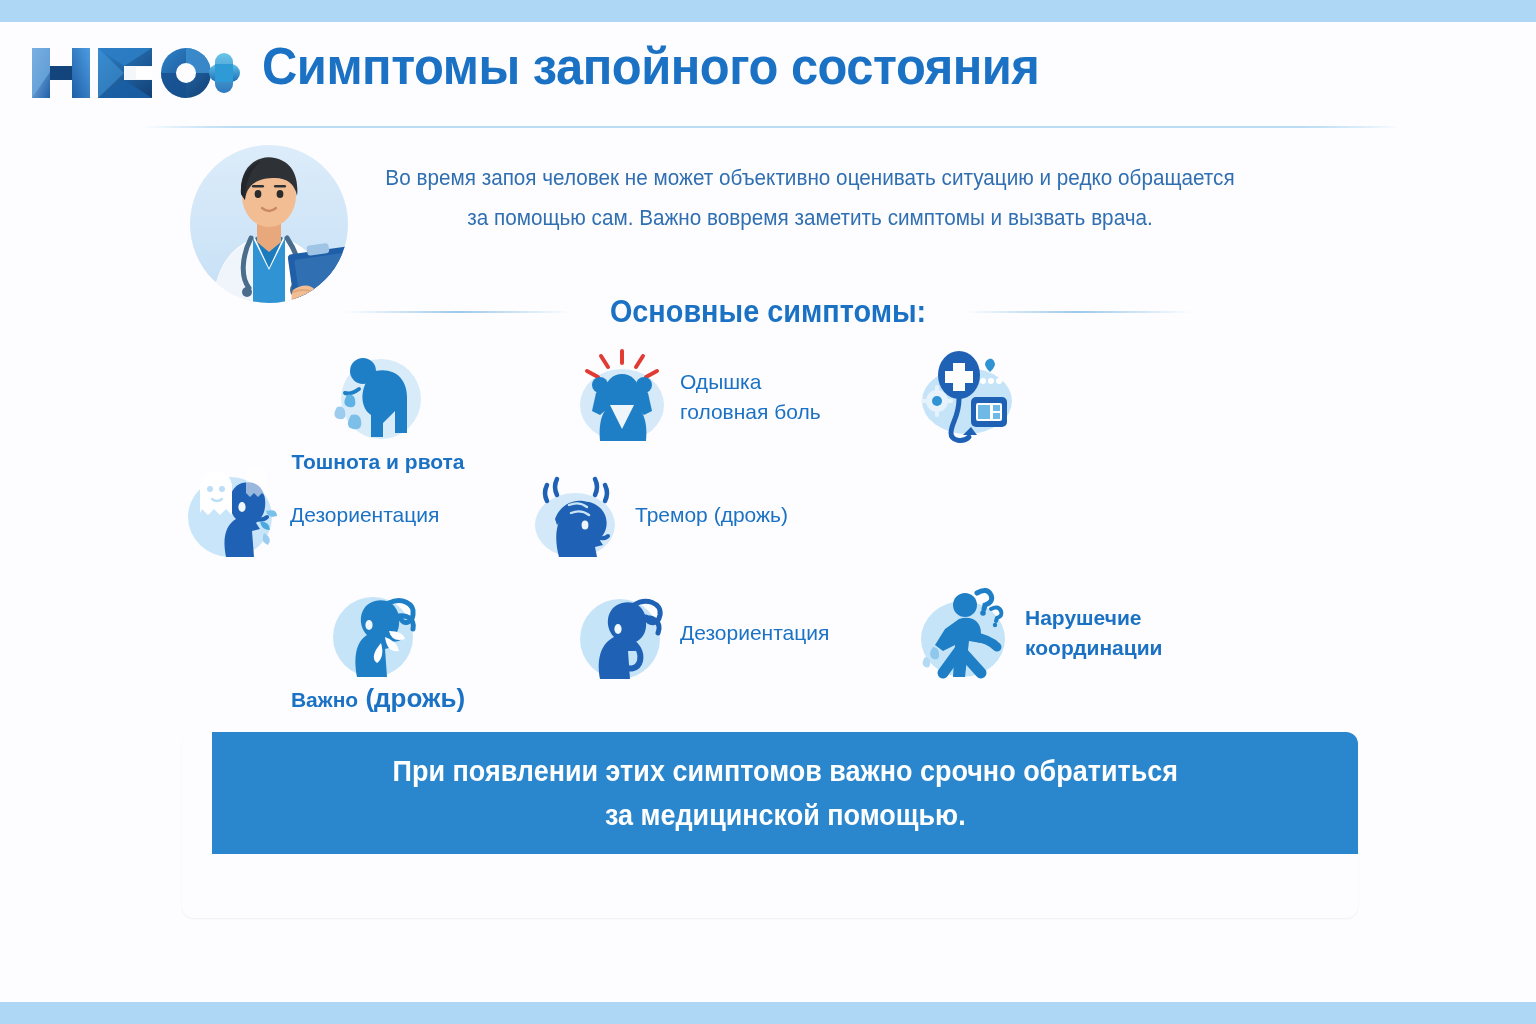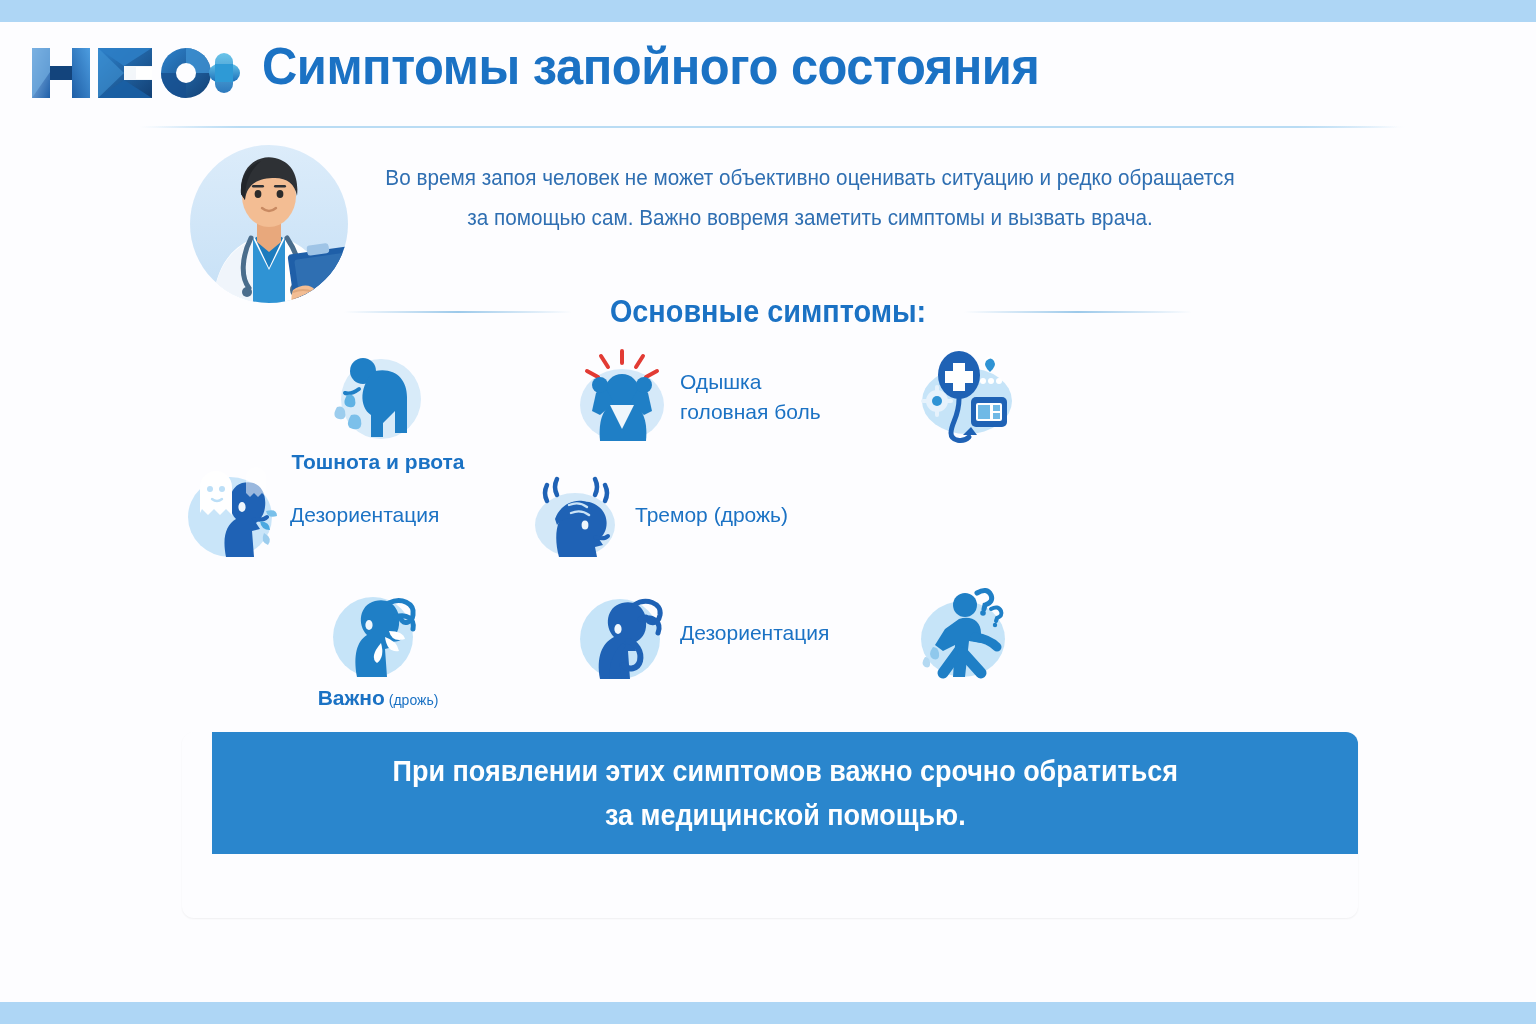--- a/index.html
+++ b/index.html
@@ -67,21 +67,21 @@
   .cell.c1{width:390px;flex-direction:column;}
   .cell.c2{width:345px;}
   .cell.c3{width:440px;}
   .ico{flex:0 0 auto;width:104px;height:104px;position:relative;}
   .lbl{
     color:#1b72c4;font-size:21px;line-height:26px;
     margin-left:6px;
     font-family:"Liberation Sans","DejaVu Sans",sans-serif;
   }
   .lbl.bold{font-weight:bold;}
-  .lbl .light{font-weight:normal;font-size:14px;}
+  .lbl .light{font-weight:bold;font-size:26px;}
   .lbl.two{line-height:30px;}
 
   
   .callout{
     position:absolute;left:182px;top:732px;width:1146px;height:186px;
     border-radius:12px;overflow:hidden;
     box-shadow:0 1px 2px rgba(0,0,0,.06);
     padding-left:30px;
   }
   .callout-top{
@@ -380,20 +380,24 @@
             <path d="M44 70 L28 92" stroke="#1f7fc6" stroke-width="11" fill="none" stroke-linecap="round"></path>
             <path d="M48 72 L66 92" stroke="#1f7fc6" stroke-width="11" fill="none" stroke-linecap="round"></path>
             <path d="M62 12 q10 -6 14 2 q3 7 -6 10 l-1 4" stroke="#1f7fc6" stroke-width="5" fill="none" stroke-linecap="round"></path>
             <circle cx="68" cy="32" r="2.8" fill="#1f7fc6"></circle>
             <path d="M76 28 q7 -4 10 2 q2 5 -4 7 l-1 3" stroke="#1f7fc6" stroke-width="4" fill="none" stroke-linecap="round"></path>
             <circle cx="80" cy="44" r="2.2" fill="#1f7fc6"></circle>
             <path d="M18 66 q-6 8 0 12 q7 2 6 -6 q-1 -6 -6 -6 Z" fill="#8fc8ec"></path>
             <path d="M10 76 q-5 7 0 10 q6 2 5 -5 q-1 -5 -5 -5 Z" fill="#b4d9f2"></path>
           </svg>
         </div>
+        <div class="lbl bold two">
+          <div>Нарушечие</div>
+          <div>координации</div>
+        </div>
       </div>
     </div>
   </div>
 
   <div class="callout">
     <div class="callout-top">
       <p>
         <span>При появлении этих симптомов важно срочно обратиться</span><br>
         <span>за медицинской помощью.</span>
       </p>

